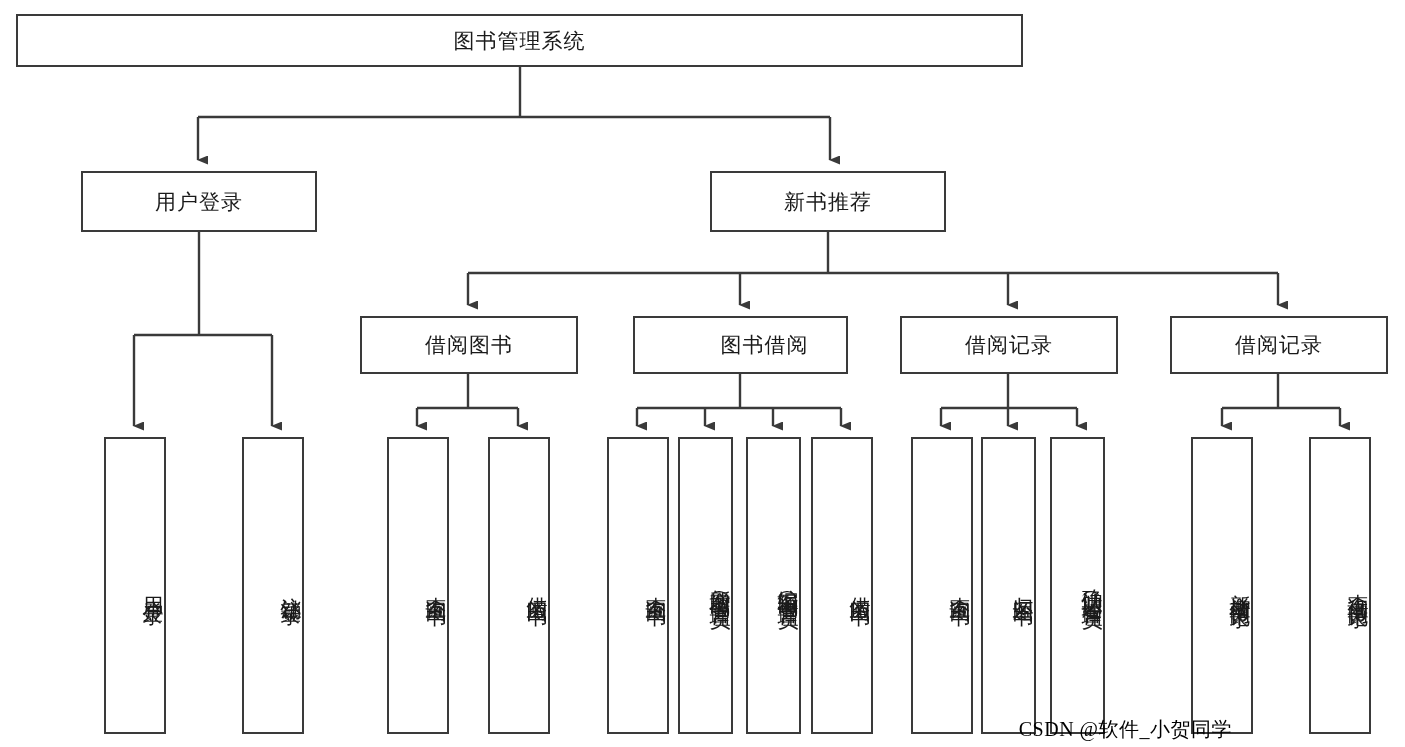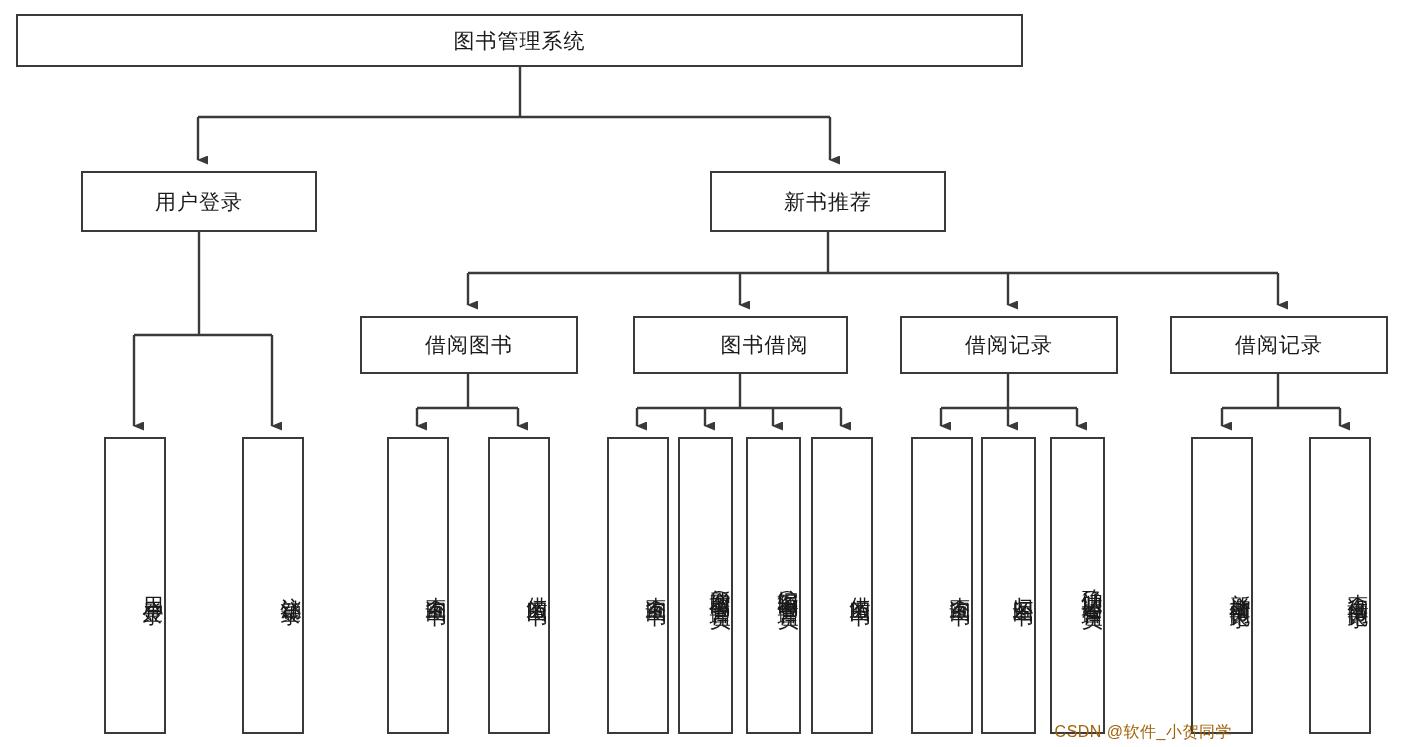--- a/index.html
+++ b/index.html
@@ -5,22 +5,22 @@
   html,body{margin:0;padding:0;background:#ffffff;}
   body{width:1405px;height:747px;font-family:"Liberation Sans","DejaVu Sans",sans-serif;overflow:hidden;}
   #canvas{position:relative;width:1240px;height:747px;background:#ffffff;border-radius:17px;}
   svg.lines{position:absolute;left:0;top:0;width:1405px;height:747px;pointer-events:none;}
   .node{position:absolute;box-sizing:border-box;background:#ffffff;border:2.2px solid #3a3a3a;
         display:flex;align-items:center;justify-content:center;text-align:center;color:#1a1a1a;}
   .node.h{font-size:21px;letter-spacing:1px;}
   .node.v{writing-mode:vertical-rl;text-orientation:upright;font-size:21px;letter-spacing:3px;
           padding:8px 0;align-items:flex-start;justify-content:center;line-height:1.05;}
   .node.v span{writing-mode:vertical-rl;text-orientation:upright;}
-  #watermark{position:absolute;right:8px;bottom:4px;font-size:16px;color:#a16207;
-             letter-spacing:0.5px;white-space:nowrap;}
+  #watermark{position:absolute;right:8px;bottom:4px;font-size:20px;color:#000000;
+             letter-spacing:0.5px;white-space:nowrap;font-family:Liberation Serif, serif;}
 </style>
 </head>
 <body>
 
 <div id="canvas">
 
   <svg class="lines" viewBox="0 0 1405 747">
     <defs>
       <marker id="arw" markerWidth="9" markerHeight="11" refX="4.5" refY="10" orient="auto" markerUnits="userSpaceOnUse">
         <path d="M0,0 L9,0 L4.5,11 Z" fill="#3a3a3a"></path>

